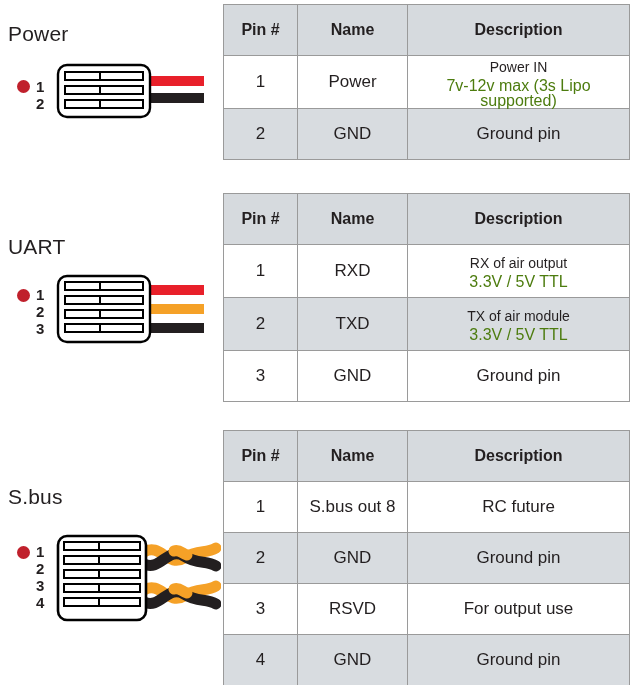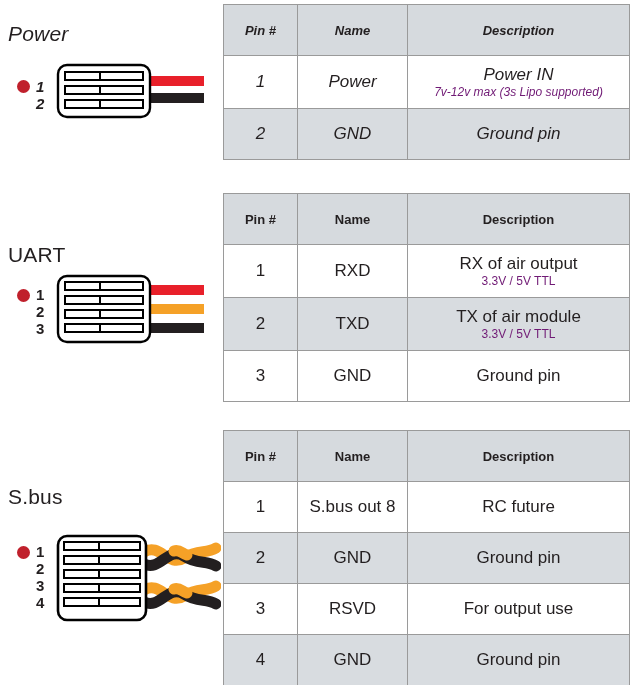--- a/index.html
+++ b/index.html
@@ -15,21 +15,21 @@
     color: #1a1a1a;
     overflow: hidden;
   }
 
   
   .section {
     position: absolute;
     left: 0;
     width: 634px;
   }
-  #section-power { top: 0; height: 175px; font-style: italic; }
+  #section-power { top: 0; height: 175px; }
   #section-uart  { top: 193px; height: 205px; }
   #section-sbus  { top: 430px; height: 255px; }
 
   
   .illus {
     position: absolute;
     left: 0;
     top: 0;
     width: 220px;
     height: 100%;
@@ -37,21 +37,21 @@
   .section-label {
     position: absolute;
     left: 8px;
     font-size: 21px;
     font-weight: 400;
     color: #231f20;
     letter-spacing: .2px;
     white-space: nowrap;
   }
   #label-power { top: 22px; }
-  #label-uart  { top: 50px; }
+  #label-uart  { top: 42px; }
   #label-sbus  { top: 55px; }
 
   .pin-dot {
     position: absolute;
     width: 13px;
     height: 13px;
     border-radius: 50%;
     background: #c0202c;
   }
   .pin-nums {
@@ -79,39 +79,39 @@
   table.pin-table td, table.pin-table th {
     border: 1px solid #9a9a9a;
     padding: 0;
     text-align: center;
     vertical-align: middle;
     font-weight: 400;
     color: #231f20;
   }
   table.pin-table th {
     background: #d6dade;
-    font-size: 13px;
+    font-size: 16px;
     font-weight: 700;
     height: 50px;
   }
   .col-pin  { width: 74px; }
   .col-name { width: 110px; }
   .col-desc { width: 222px; }
 
   td.cell {
     font-size: 17px;
   }
   tr.shaded td { background: #d8dce0; }
   tr.plain  td { background: #ffffff; }
 
   td.pin-num-first {
     color: #e03127;
   }
-  .desc-main  { display: block; font-size: 17px; line-height: 21px; }
-  .desc-sub   { display: block; font-size: 12px; line-height: 15px; color: #701a75; }
+  .desc-main  { display: block; font-size: 14px; line-height: 21px; }
+  .desc-sub   { display: block; font-size: 16px; line-height: 15px; color: #4d7c0f; }
 
   .row-1line td { height: 50px; }
   .row-2line td { height: 52px; }
 </style>
 </head>
 <body>
 
 <div class="section" id="section-power">
 
   <div class="illus">

